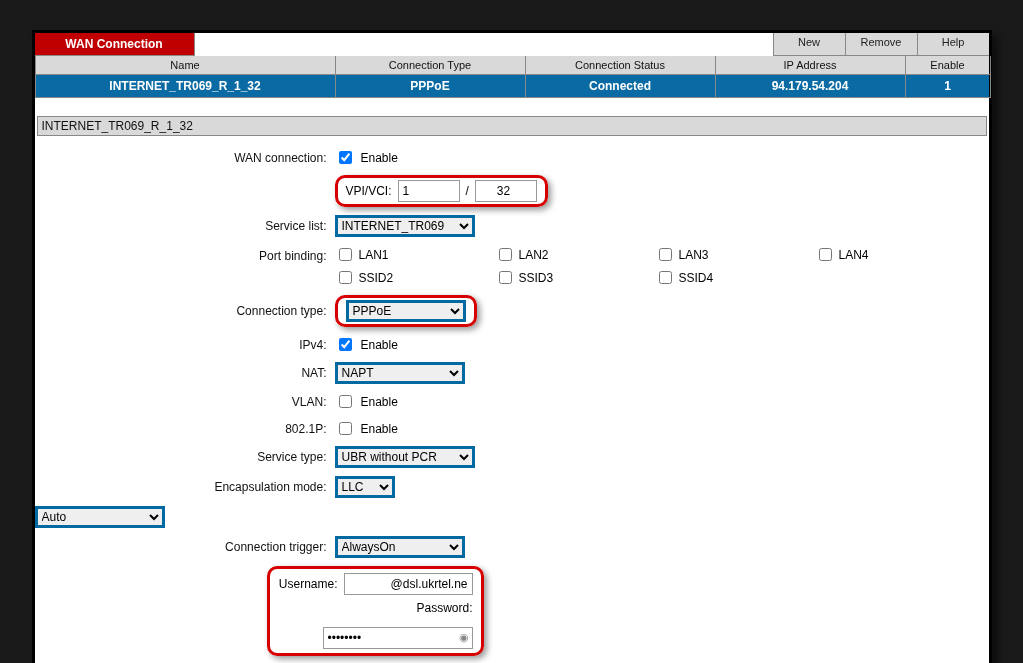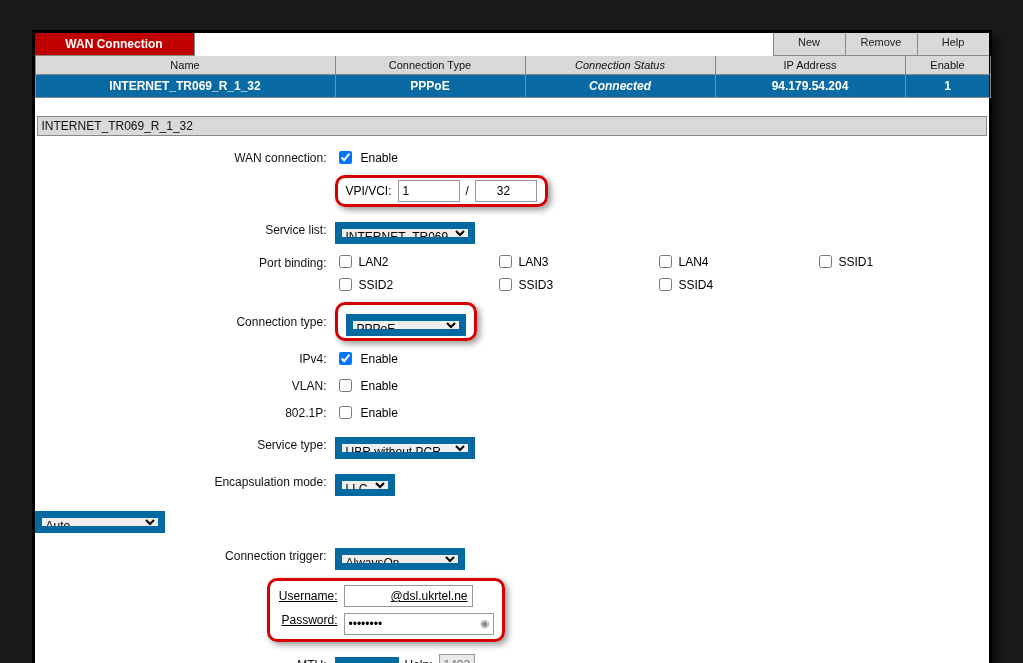--- a/index.html
+++ b/index.html
@@ -57,21 +57,21 @@
     padding: 3px 0;
     border: 1px solid #888;
     border-top: 0;
     border-right: 0;
     font-size: 11px;
     color: #111;
   }
   .hdr-cell:last-child { border-right: 1px solid #888; }
   .hdr-name   { flex: 0 0 300px; }
   .hdr-type   { flex: 0 0 190px; }
-  .hdr-status { flex: 0 0 190px; font-style: italic; }
+  .hdr-status { flex: 0 0 190px; }
   .hdr-ip     { flex: 0 0 190px; }
   .hdr-enable { flex: 0 0 86px; }
   .sel-row { display: flex; background: #0a6aa3; color: #fff; font-weight: bold; }
   .sel-row .sel-cell {
     text-align: center;
     padding: 4px 0;
     border: 1px solid #888;
     border-top: 0;
     border-right: 0;
   }
@@ -98,23 +98,22 @@
   .field { flex: 1; display: flex; align-items: center; gap: 6px; flex-wrap: wrap; }
   input[type="text"], input[type="password"] {
     height: 22px;
     padding: 1px 4px;
     border: 1px solid #999;
     font-size: 12px;
   }
   select {
     height: 22px;
     font-size: 12px;
-    border: 7px solid #0369a1;
+    border: 3px solid #0369a1;
     background: #efefef;
-    margin-top: 7px;
   }
   .highlight {
     border: 3px solid #d60000;
     border-radius: 10px;
     padding: 2px 8px;
     box-shadow: 3px 3px 6px rgba(0,0,0,0.4);
   }
   .highlight-row { display:flex; align-items:center; gap:6px; }
   .highlight-block {
     border: 3px solid #d60000;
@@ -193,33 +192,33 @@
         </select>
       </div>
     </div>
 
     <div class="row" style="align-items:flex-start;">
       <div class="label" style="padding-top:4px">Port binding:</div>
       <div class="field">
         <div class="port-grid">
           <div class="chk-wrap">
               <input type="checkbox" style="">
+              <span>LAN1</span>
+            </div>
+          <div class="chk-wrap">
+              <input type="checkbox" style="">
               <span>LAN2</span>
             </div>
           <div class="chk-wrap">
               <input type="checkbox" style="">
               <span>LAN3</span>
             </div>
           <div class="chk-wrap">
               <input type="checkbox" style="">
               <span>LAN4</span>
-            </div>
-          <div class="chk-wrap">
-              <input type="checkbox" style="">
-              <span>SSID1</span>
             </div>
           <div class="chk-wrap">
               <input type="checkbox" style="">
               <span>SSID2</span>
             </div>
           <div class="chk-wrap">
               <input type="checkbox" style="">
               <span>SSID3</span>
             </div>
           <div class="chk-wrap">
@@ -242,20 +241,28 @@
     </div>
 
     <div class="row">
       <div class="label">IPv4:</div>
       <div class="field">
         <input type="checkbox" checked="" style="">
         <span>Enable</span>
       </div>
     </div>
 
+    <div class="row">
+      <div class="label">NAT:</div>
+      <div class="field">
+        <select style="width:130px">
+          <option>NAPT</option>
+        </select>
+      </div>
+    </div>
 
     <div class="row">
       <div class="label">VLAN:</div>
       <div class="field">
         <input type="checkbox" style="">
         <span>Enable</span>
       </div>
     </div>
 
     <div class="row">
@@ -296,27 +303,27 @@
       <div class="label">Connection trigger:</div>
       <div class="field">
         <select style="width:130px">
           <option>AlwaysOn</option>
         </select>
       </div>
     </div>
 
     <div class="row">
       <div class="label"></div>
-      <div class="field" style="margin-left:-68px;text-decoration:underline;">
+      <div class="field" style="margin-left:-68px;">
         <div class="highlight-block">
           <div style="display:flex;align-items:center;gap:6px;margin-bottom:6px;">
             <span style="width:60px;text-align:right">Username:</span>
             <input type="text" style="width: 129px; text-align: right;" value="@dsl.ukrtel.ne">
           </div>
-          <div style="display:flex;align-items:flex-start;gap:6px;">
+          <div style="display:flex;align-items:flex-end;gap:12px;flex-direction:column;">
             <span style="width:60px;text-align:right">Password:</span>
             <div style="position:relative;">
               <input type="password" style="width: 150px;" value="••••••••">
               <span class="pw-eye" style="position:absolute;right:4px;top:4px;">◉</span>
             </div>
           </div>
         </div>
       </div>
     </div>
 

